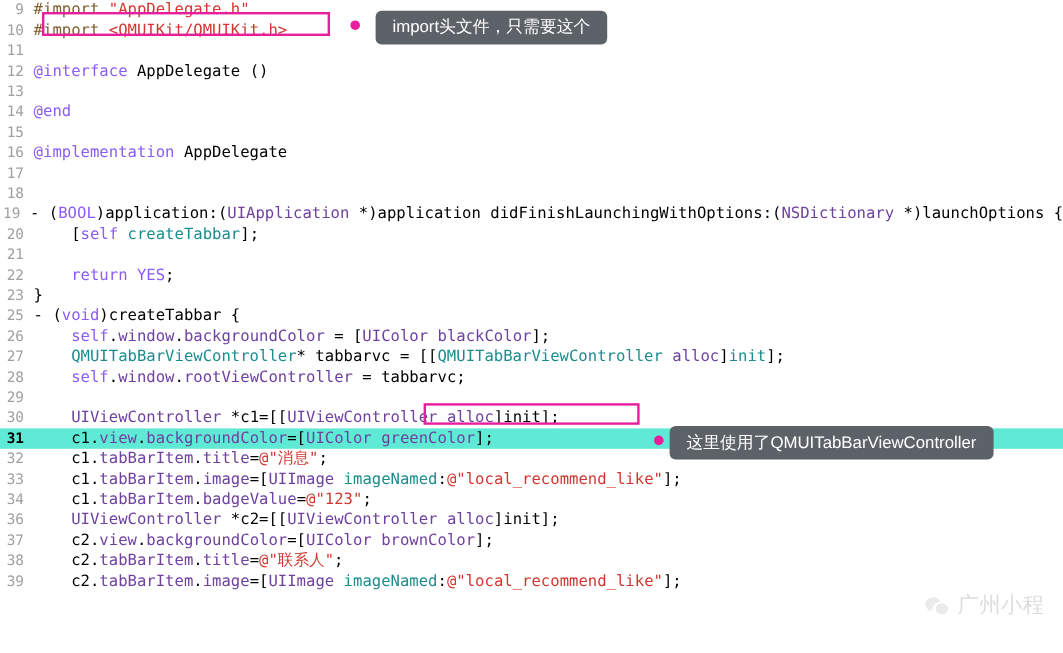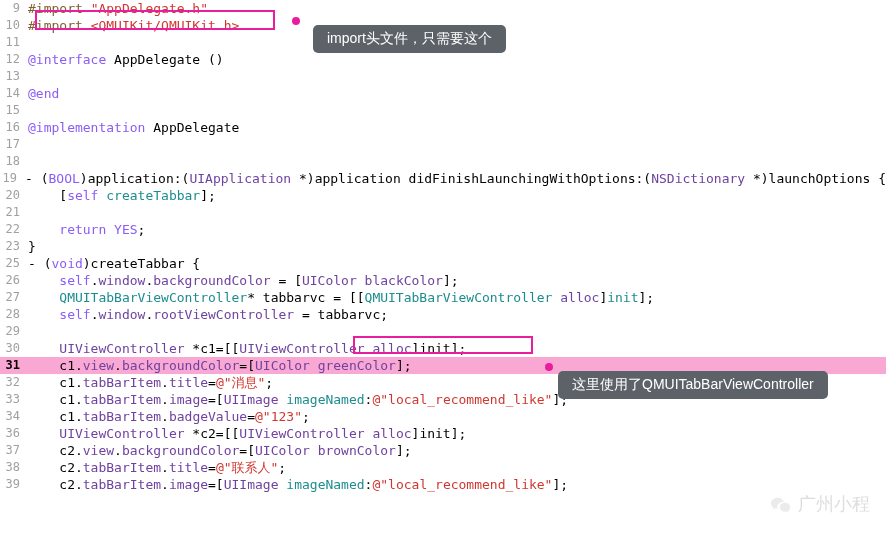--- a/index.html
+++ b/index.html
@@ -33,21 +33,21 @@
 .code {
   white-space: pre;
   flex: 1;
 }
 .kw { color: #8b5cf6; }
 .str { color: #d13730; }
 .type { color: #6f42a0; }
 .cyan { color: #1c8d8e; }
 .plain { color: #000; }
 .brown { color: #806030; }
-.curline { background: #f9a8d4; }
+.curline { background: #5eead4; }
 
 .highlight-box-1 {
   position: absolute;
   left: 35px;
   top: 10px;
   width: 240px;
   height: 20px;
   border: 2px solid #e91e9e;
   pointer-events: none;
 }
@@ -61,21 +61,20 @@
   pointer-events: none;
 }
 .callout {
   position: absolute;
   background: #5d6269;
   color: #fff;
   padding: 5px 14px;
   border-radius: 5px;
   font-family: -apple-system, sans-serif;
   font-size: 14px;
-  margin-top: 16px;
 }
 .callout-1 { left: 313px; top: 9px; }
 .callout-2 { left: 558px; top: 355px; }
 .dot {
   position: absolute;
   width: 8px;
   height: 8px;
   border-radius: 50%;
   background: #e91e9e;
 }

